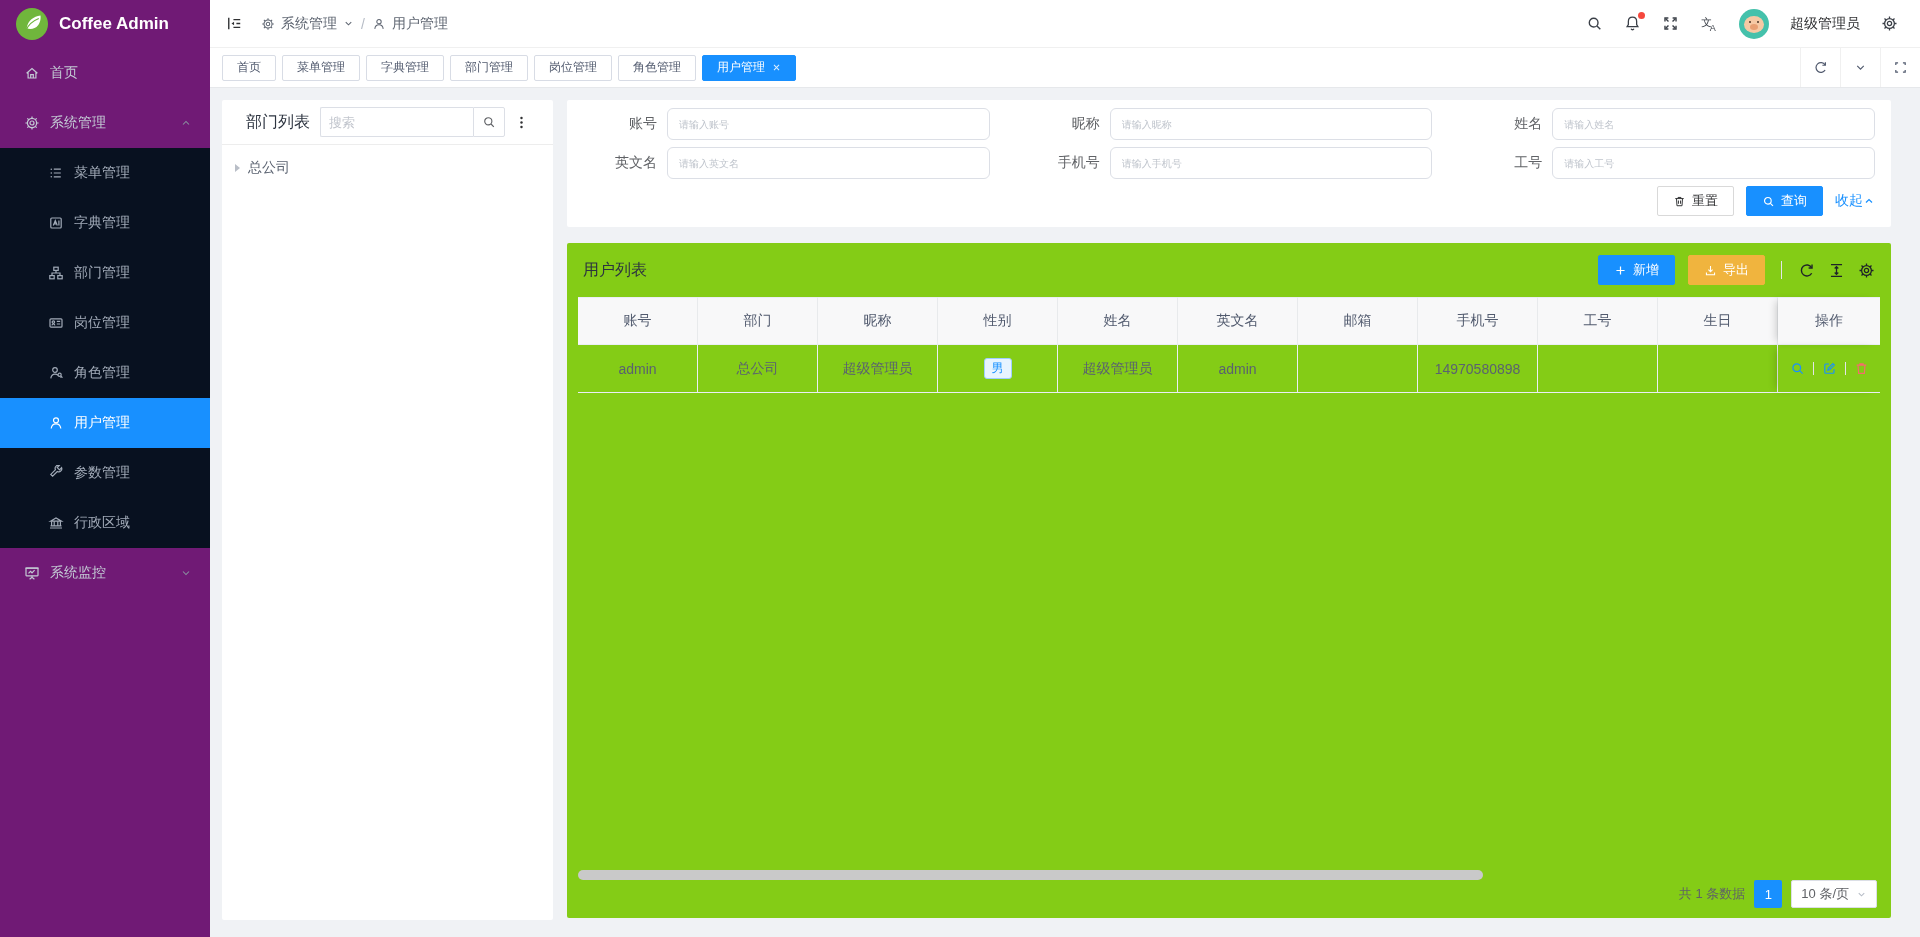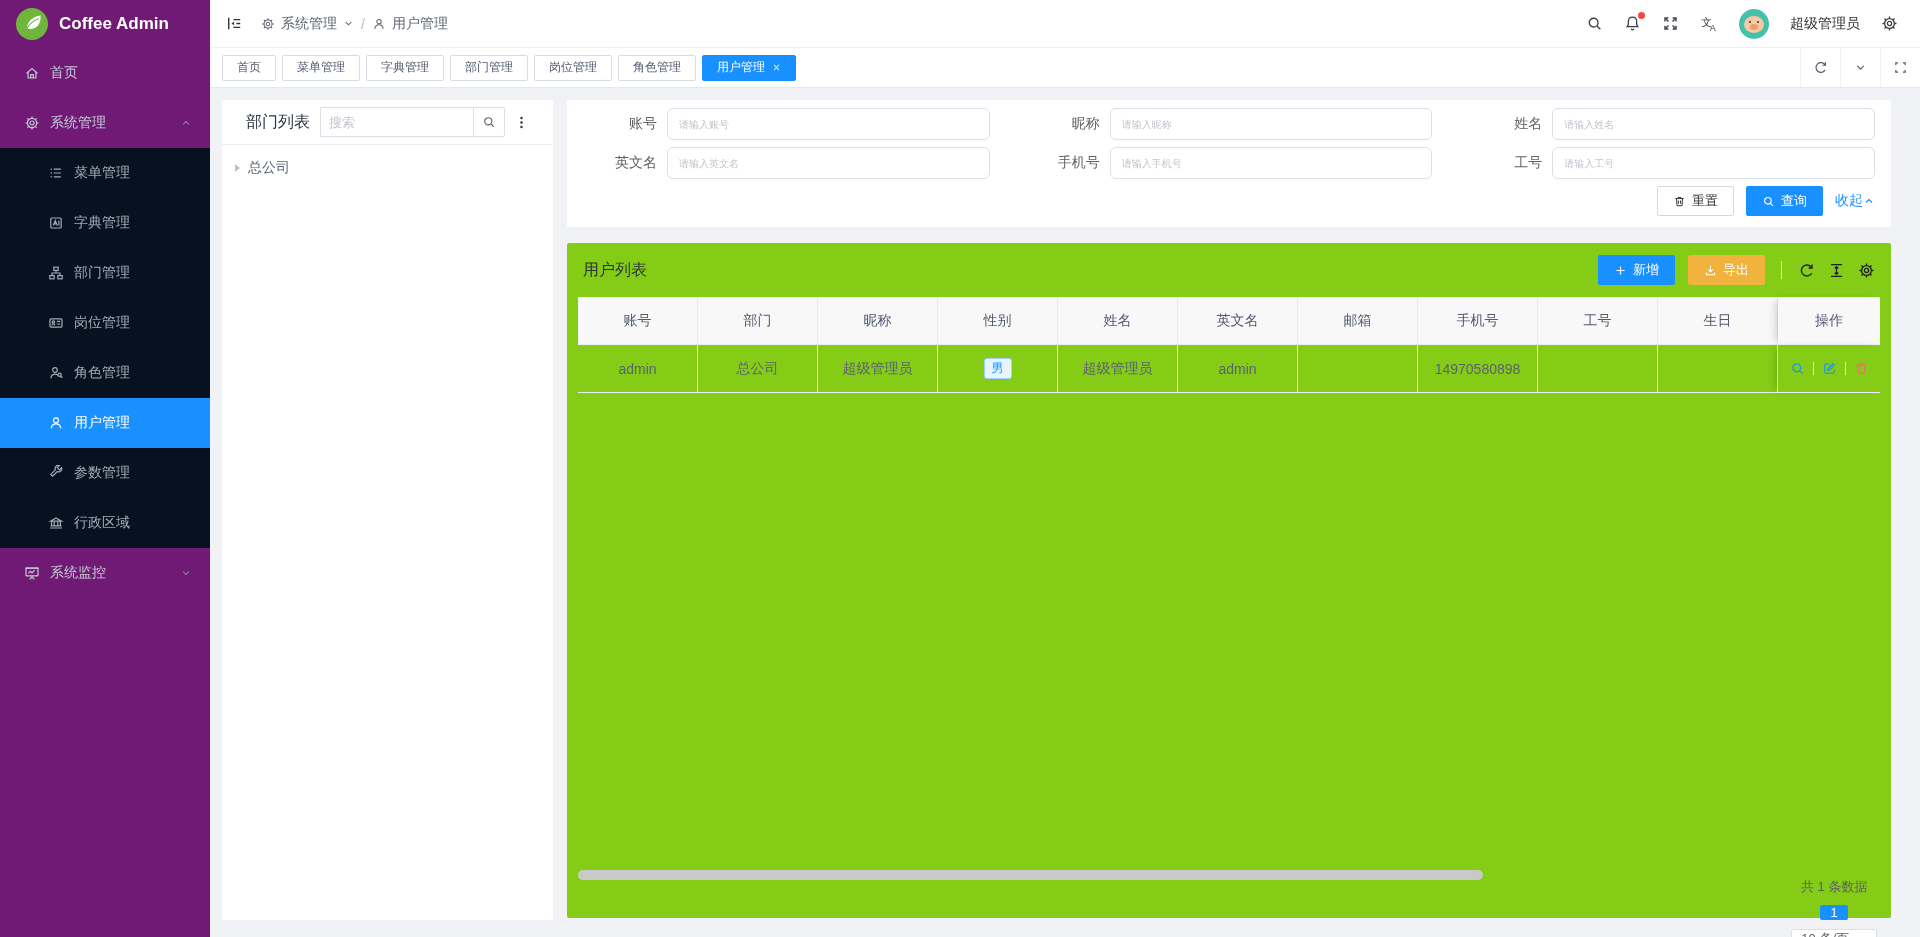--- a/index.html
+++ b/index.html
@@ -95,21 +95,21 @@
   .tcell-op { width:102px; box-shadow:-6px 0 8px -4px rgba(0,0,0,.18); }
   .tag-male { padding:1px 7px; background:#e8f4ff; border:1px solid #a0cfff; border-radius:3px; color:#1890ff; font-size:12px; }
   .op-group { display:flex; align-items:center; }
   .op-sep { width:1px; height:13px; background:#e3e5e8; margin:0 8px; }
   .op-icon { display:flex; color:#1890ff; cursor:pointer; }
   .op-icon.danger { color:#f56c6c; }
 
   .h-scrollbar { position:absolute; left:11px; top:627px; width:905px; height:10px; border-radius:5px; background:#c9c9c9; cursor:pointer; }
 
   .pagination { position:absolute; right:14px; bottom:8px; height:32px; display:flex; align-items:center; gap:9px;
-    font-size:13px; color:#606266;flex-direction:column; }
+    font-size:13px; color:#606266; }
   .page-num { min-width:28px; height:28px; background:#1890ff; color:#fff; border-radius:2px;
     display:flex; align-items:center; justify-content:center; cursor:pointer; }
   .page-size { height:28px; border:1px solid #dcdfe6; border-radius:2px; padding:0 9px; display:flex;
     align-items:center; gap:7px; color:#606266; cursor:pointer; background:#fff; }
   .page-size .chev { color:#b6bcc6; display:flex; }
 </style>
 </head>
 <body>
 
 <div class="sidebar">

